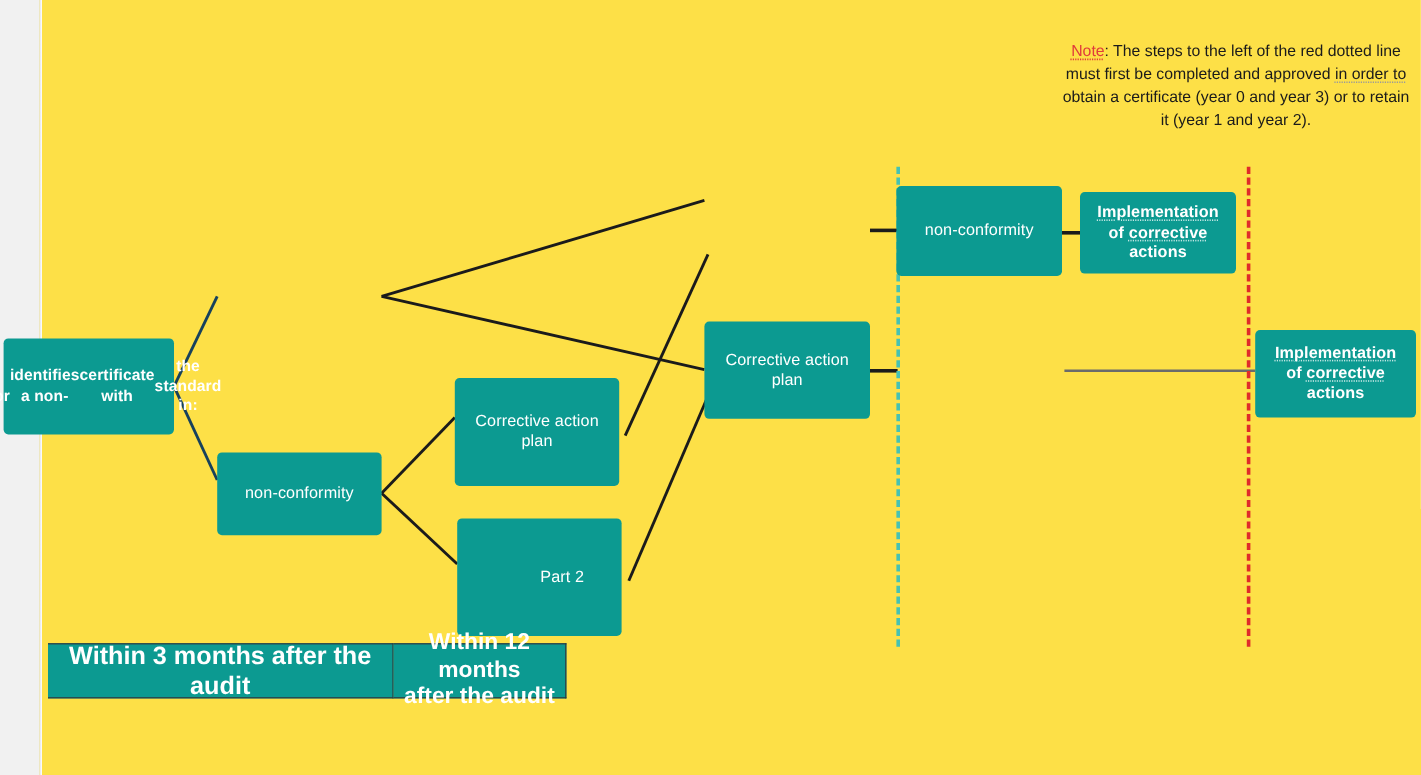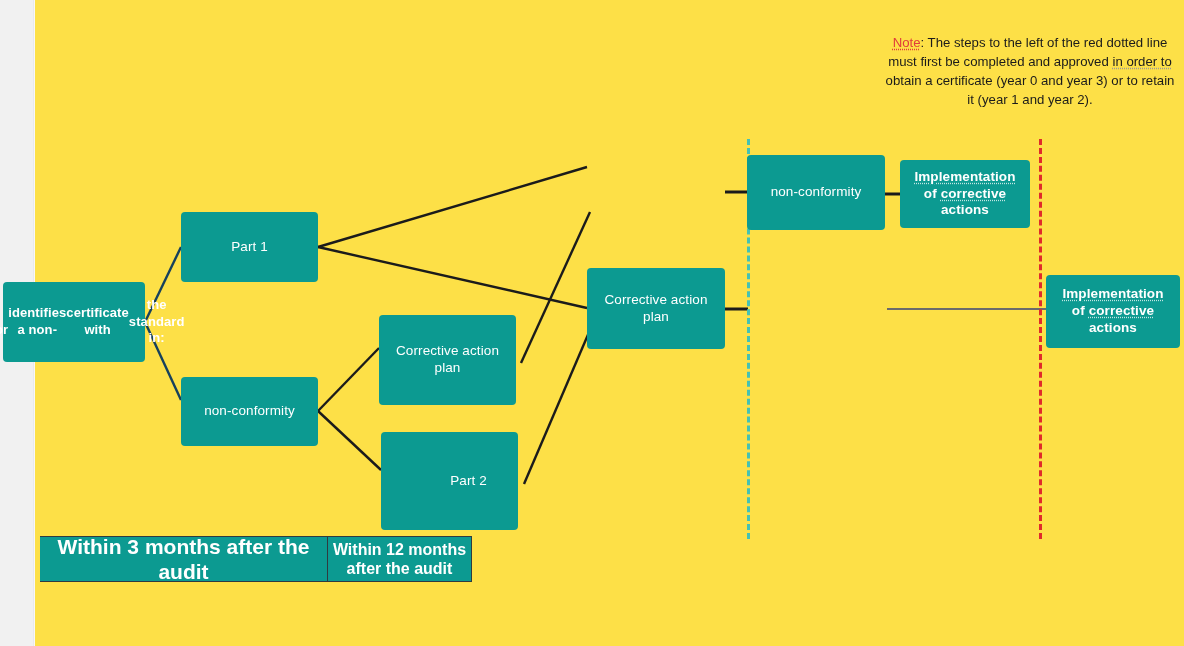--- a/index.html
+++ b/index.html
@@ -134,21 +134,21 @@
     color: #ffffff;
     display: flex;
     align-items: center;
     justify-content: center;
     text-align: center;
     font-weight: 700;
     line-height: 1.2;
   }
   .tl-seg.s1 { width: 708px; font-size: 16px; }
   .tl-seg.s2 { width: 288px; font-size: 21px; border-left: none; }
-  .tl-seg.s3 { width: 144px; font-size: 16px; border-left: none; }
+  .tl-seg.s3 { width: 144px; font-size: 19px; border-left: none; }
 </style>
 </head>
 <body>
 
 <div id="canvas">
 
   <div class="gutter"></div>
   <div class="gutter-edge"></div>
 
   <svg class="links" viewBox="0 0 1184 646">
@@ -183,23 +183,20 @@
     <span>year 3) or to retain it (year 1 and year 2).</span>
   </div>
 
   <div class="node start" style="left:3px; top:282px; width:142px; height:80px; flex-direction:row;">
     <span>The auditor</span>
     <span>identifies a non-</span>
     <span>certificate with</span>
     <span>the standard in:</span>
   </div>
 
-  <div class="node" style="left:181px; top:212px; width:137px; height:70px;">
-    <span>Part 1</span>
-  </div>
 
   <div class="node" style="left:181px; top:377px; width:137px; height:69px;">
     <span>non-conformity</span>
   </div>
 
   <div class="node" style="left:379px; top:315px; width:137px; height:90px; flex-direction:column;">
     <span>Corrective action</span>
     <span>plan</span>
   </div>
 

